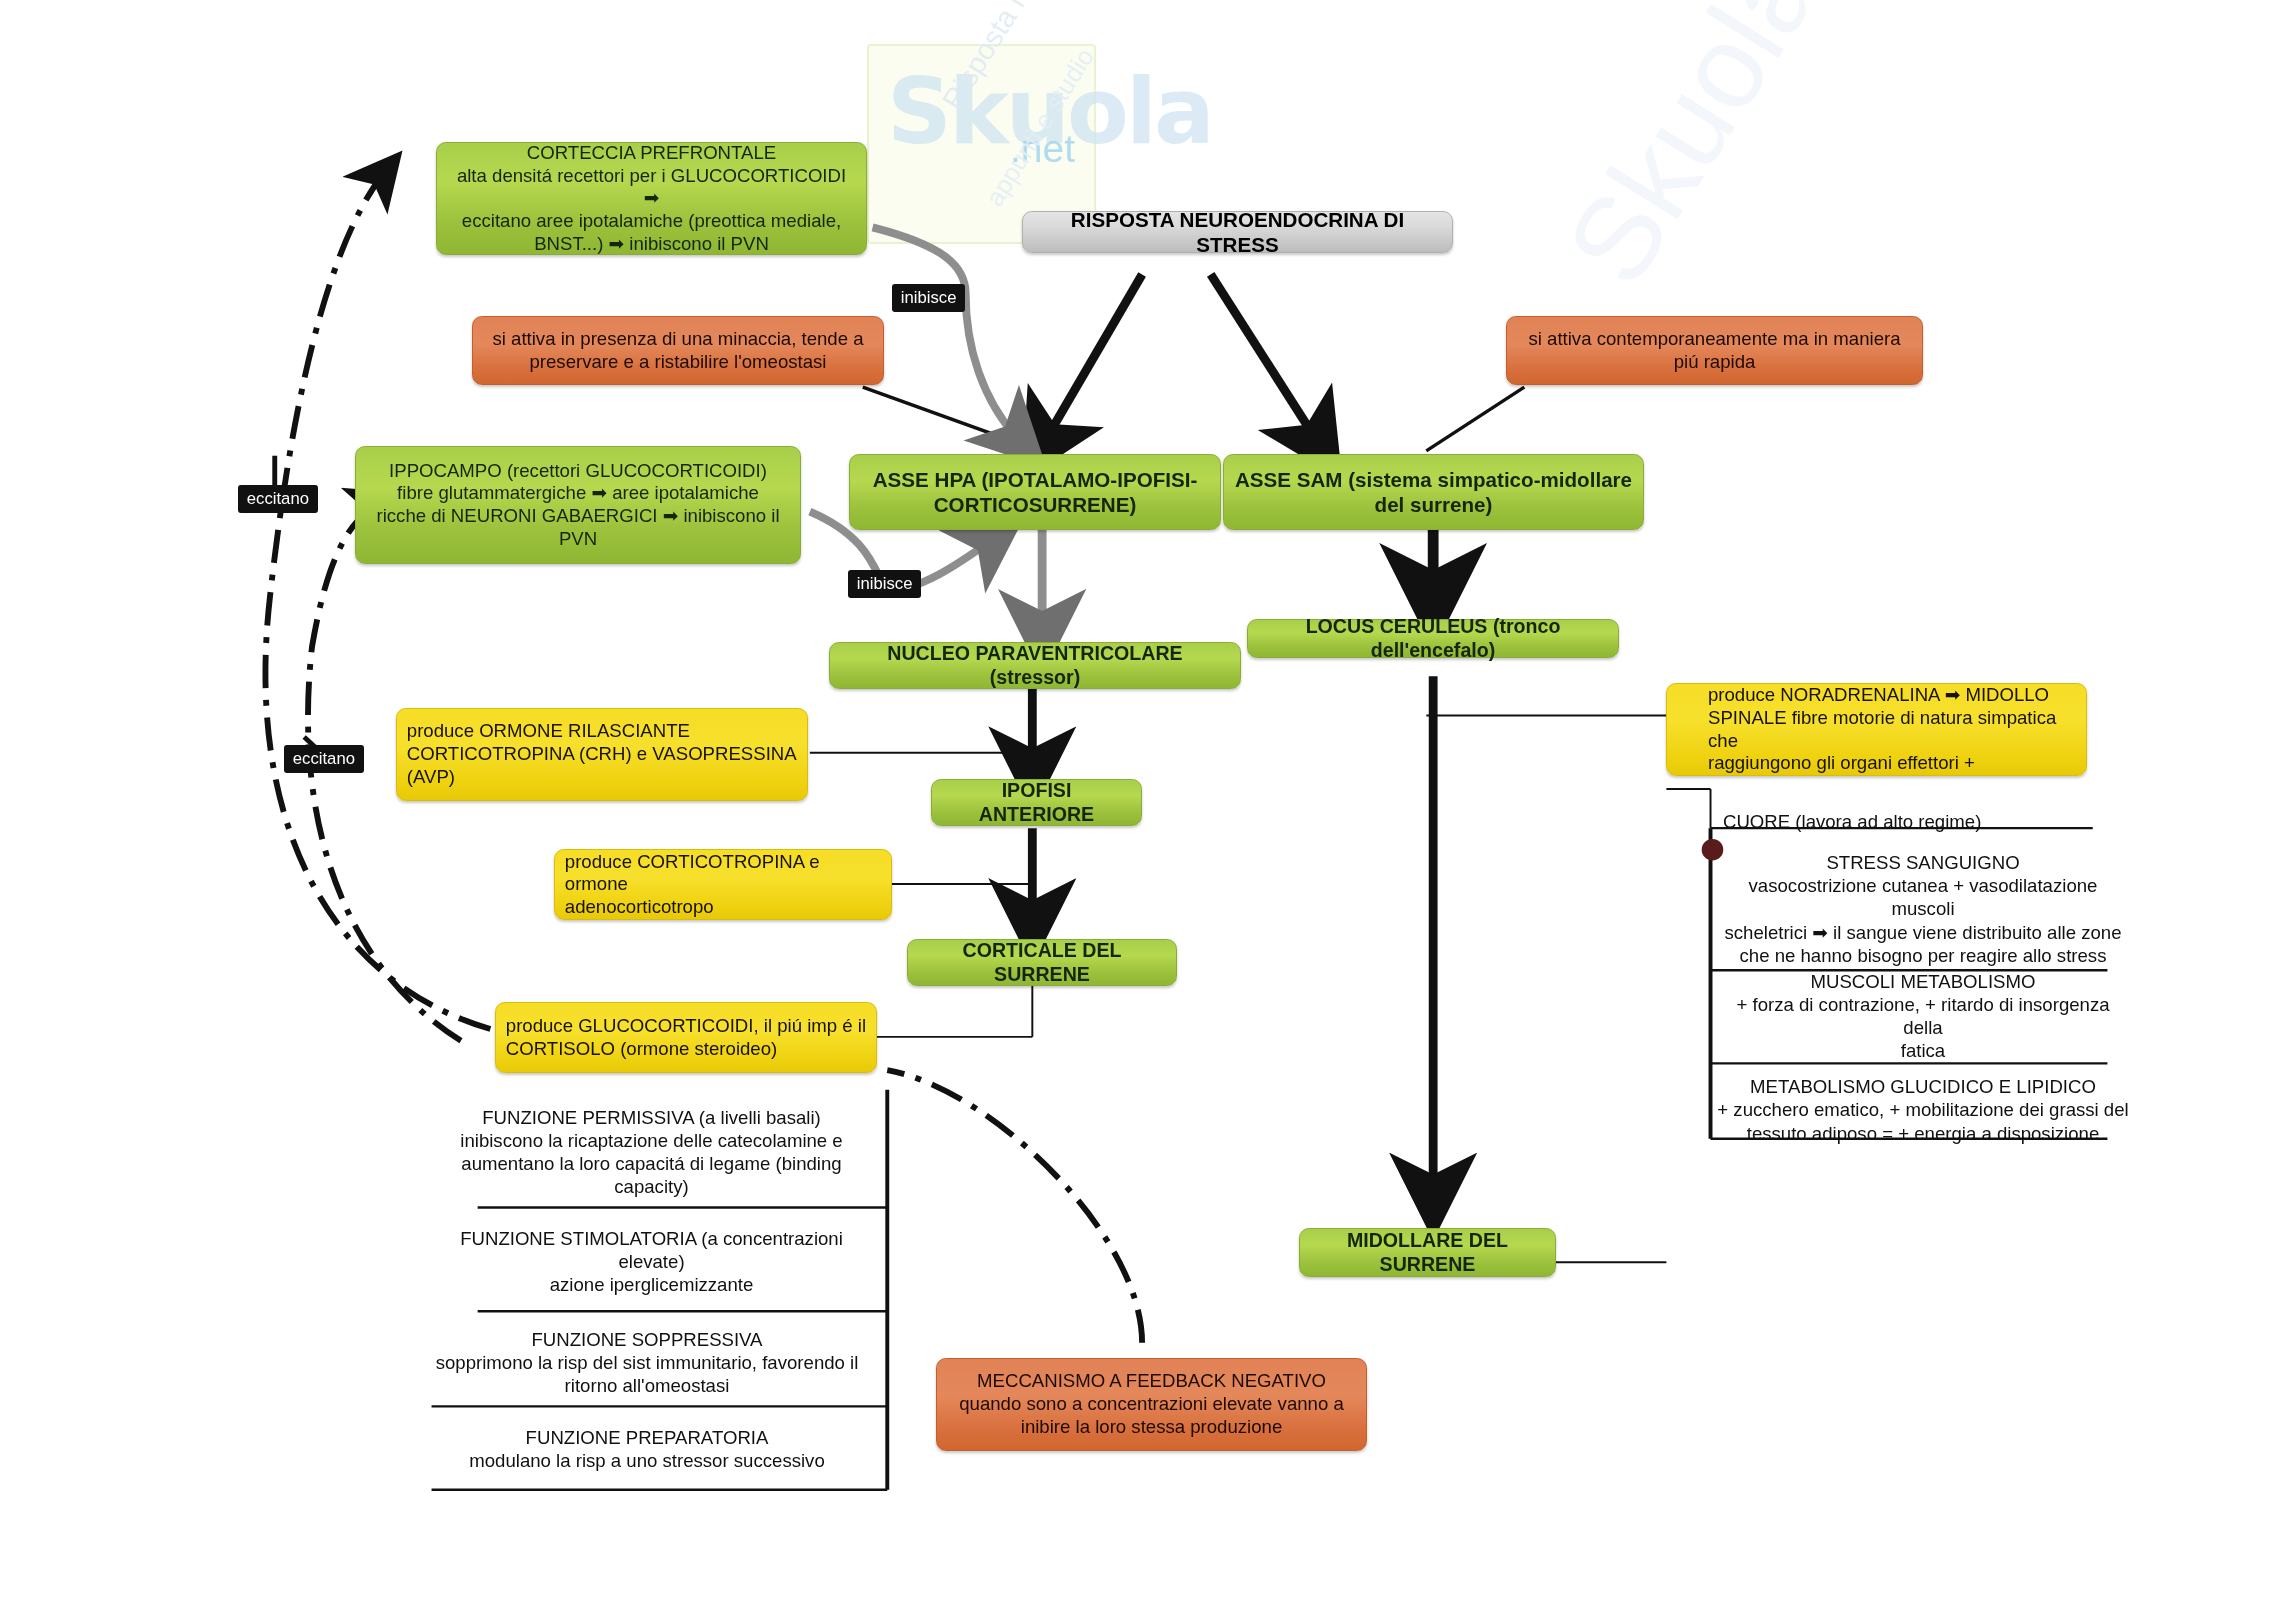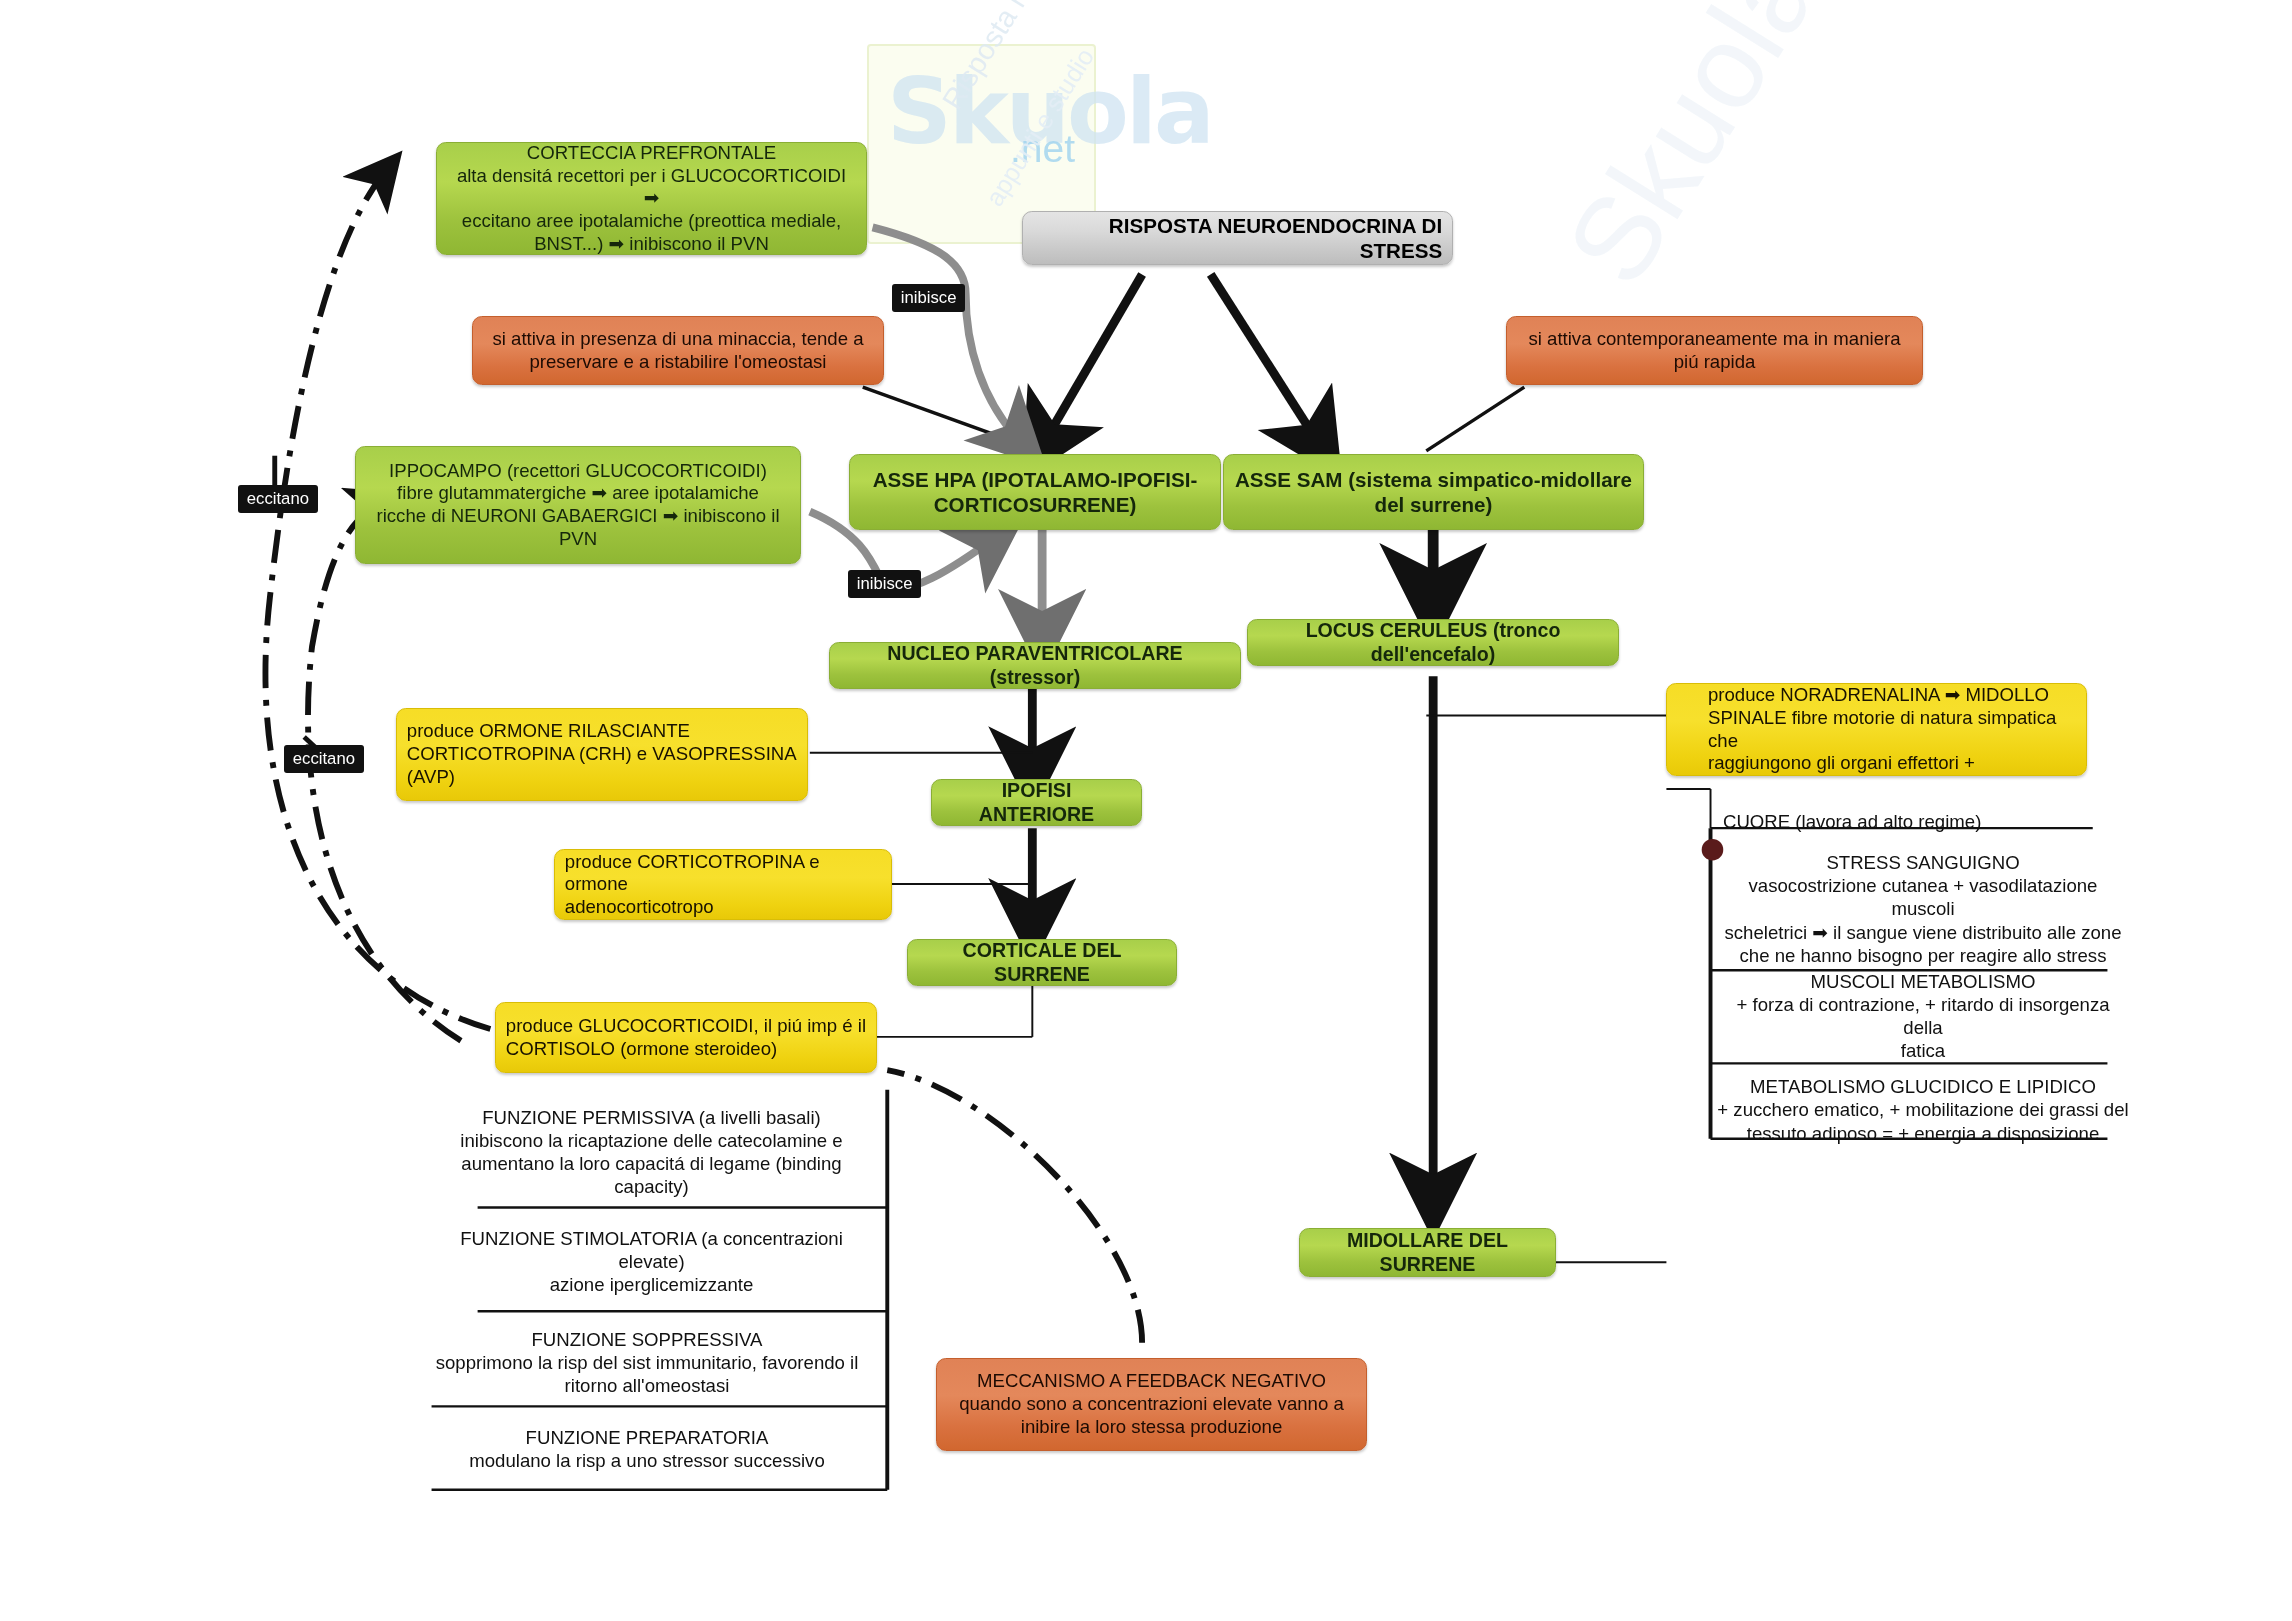--- a/index.html
+++ b/index.html
@@ -165,21 +165,21 @@
 
     <path d="M500,1050 C330,1000 250,830 275,610 C295,430 330,250 395,172" stroke="#111" stroke-width="6" fill="none" stroke-dasharray="34,12,6,12" marker-end="url(#ahb)"></path>
     <path d="M470,1062 C340,980 300,820 318,660 C335,560 360,525 392,512" stroke="#111" stroke-width="6" fill="none" stroke-dasharray="34,12,6,12" marker-end="url(#ahb)"></path>
 
     <path d="M1165,1370 C1165,1260 1010,1110 905,1092" stroke="#111" stroke-width="6" fill="none" stroke-dasharray="34,12,6,12"></path>
 
     <line x1="280" y1="465" x2="280" y2="495" stroke="#111" stroke-width="5"></line>
     <line x1="310" y1="752" x2="335" y2="775" stroke="#111" stroke-width="5"></line>
   </svg>
 
-  <div class="node grey" style="left:1022px;top:211px;width:431px;height:54px;font-size:20.6px;text-align:right;">
+  <div class="node grey" style="left:1022px;top:211px;width:431px;height:42px;font-size:20.6px;">
     <span>RISPOSTA NEUROENDOCRINA DI STRESS</span>
   </div>
 
   <div class="node green" style="left:436px;top:142px;width:431px;height:113px;font-size:18.6px;font-weight:normal;">
     <span class="ml">CORTECCIA PREFRONTALE<br>alta densitá recettori per i GLUCOCORTICOIDI ➡<br>eccitano aree ipotalamiche (preottica mediale,<br>BNST...) ➡ inibiscono il PVN</span>
   </div>
 
   <div class="node orange" style="left:472px;top:316px;width:412px;height:69px;font-size:18.6px;">
     <span class="ml">si attiva in presenza di una minaccia, tende a<br>preservare e a ristabilire l'omeostasi</span>
   </div>
@@ -193,21 +193,21 @@
   </div>
 
   <div class="node green" style="left:849px;top:454px;width:372px;height:76px;font-size:20.6px;">
     <span class="ml">ASSE HPA (IPOTALAMO-IPOFISI-<br>CORTICOSURRENE)</span>
   </div>
 
   <div class="node green" style="left:1223px;top:454px;width:421px;height:76px;font-size:20.6px;">
     <span class="ml">ASSE SAM (sistema simpatico-midollare<br>del surrene)</span>
   </div>
 
-  <div class="node green" style="left:1247px;top:619px;width:372px;height:47px;font-size:19.6px;">
+  <div class="node green" style="left:1247px;top:619px;width:372px;height:39px;font-size:19.6px;">
     <span>LOCUS CERULEUS (tronco dell'encefalo)</span>
   </div>
 
   <div class="node green" style="left:829px;top:642px;width:412px;height:47px;font-size:19.6px;">
     <span>NUCLEO PARAVENTRICOLARE (stressor)</span>
   </div>
 
   <div class="node green" style="left:931px;top:779px;width:211px;height:47px;font-size:19.6px;">
     <span>IPOFISI ANTERIORE</span>
   </div>

